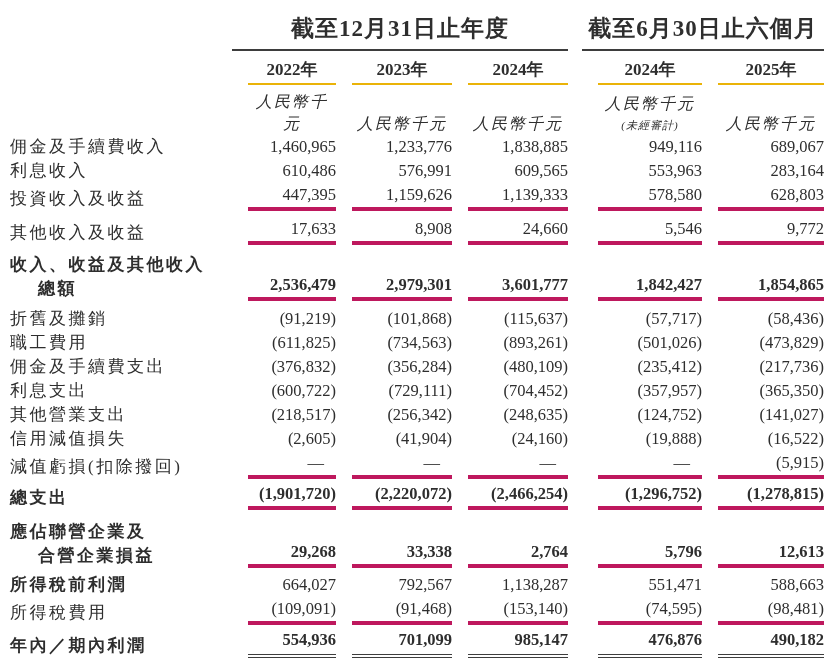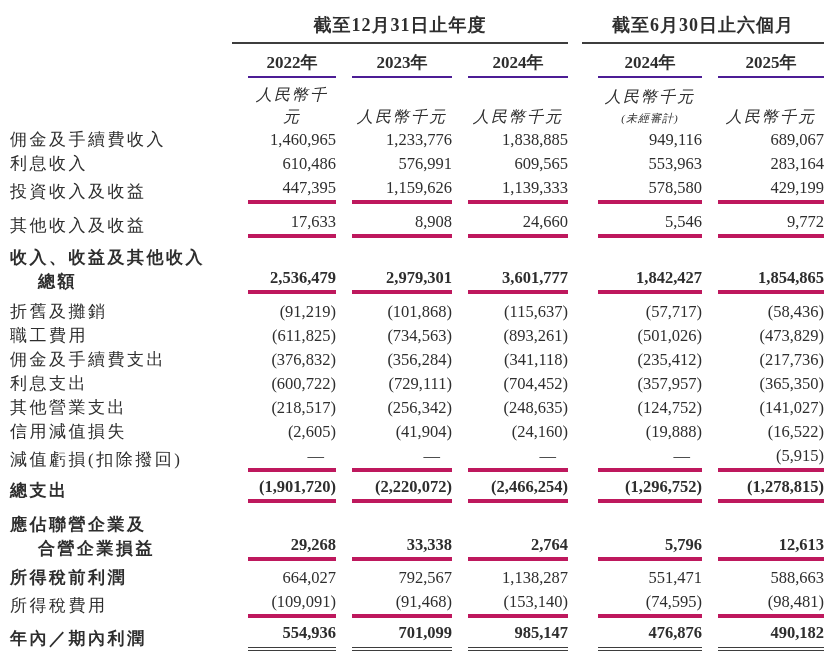--- a/index.html
+++ b/index.html
@@ -17,24 +17,24 @@
   
   .lbl { font-size: 17px; letter-spacing: 2.5px; line-height: 24px; }
   .ind { padding-left: 28px; }
   .num { text-align: right; padding-left: 16px; }
   .cw  { font-size: 16.5px; line-height: 24px; }
   .rs  { border-bottom: 4px solid #be185d; padding-bottom: 0; font-family: Liberation Serif, serif; }
   .rd  { border-bottom: 4px double #3d3d3d; padding-bottom: 2px; }
   .b   { font-weight: bold; }
   .dash { padding-right: 12px; }
 
-  .grp { text-align: center; font-weight: bold; font-size: 18px; letter-spacing: 1px;
+  .grp { text-align: center; font-weight: bold; font-size: 23px; letter-spacing: 1px;
          border-bottom: 2px solid #3d3d3d; padding: 7px 0 5px; }
   .yr  { text-align: center; padding-left: 16px; }
-  .yr .cw { font-weight: bold; font-size: 17px; border-bottom: 2px solid #4c1d95;
+  .yr .cw { font-weight: bold; font-size: 17px; border-bottom: 2px solid #eab308;
             padding: 9px 0 3px; line-height: 20px; }
   .unit { text-align: center; padding-left: 16px; font-style: italic; }
   .unit .cw { font-size: 16px; letter-spacing: 2px; padding-top: 6px; line-height: 22px; }
   .unit .note { font-size: 11px; letter-spacing: 1px; line-height: 20px; }
 </style>
 </head>
 <body>
 
 <table>
   <colgroup>
@@ -151,21 +151,21 @@
           <div class="cw rs">1,159,626</div>
         </td>
         <td class="num">
           <div class="cw rs">1,139,333</div>
         </td>
         <td></td>
         <td class="num">
           <div class="cw rs">578,580</div>
         </td>
         <td class="num">
-          <div class="cw rs">429,199</div>
+          <div class="cw rs">628,803</div>
         </td>
       </tr>
       <tr>
         <td class="lbl" style="padding-top: 6px;">
           <div>其他收入及收益</div>
         </td>
         <td class="num" style="padding-top: 6px;">
           <div class="cw rs">17,633</div>
         </td>
         <td class="num" style="padding-top: 6px;">
@@ -250,21 +250,21 @@
         <td class="lbl">
           <div>佣金及手續費支出</div>
         </td>
         <td class="num">
           <div class="cw">(376,832)</div>
         </td>
         <td class="num">
           <div class="cw">(356,284)</div>
         </td>
         <td class="num">
-          <div class="cw">(341,118)</div>
+          <div class="cw">(480,109)</div>
         </td>
         <td></td>
         <td class="num">
           <div class="cw">(235,412)</div>
         </td>
         <td class="num">
           <div class="cw">(217,736)</div>
         </td>
       </tr>
       <tr>

